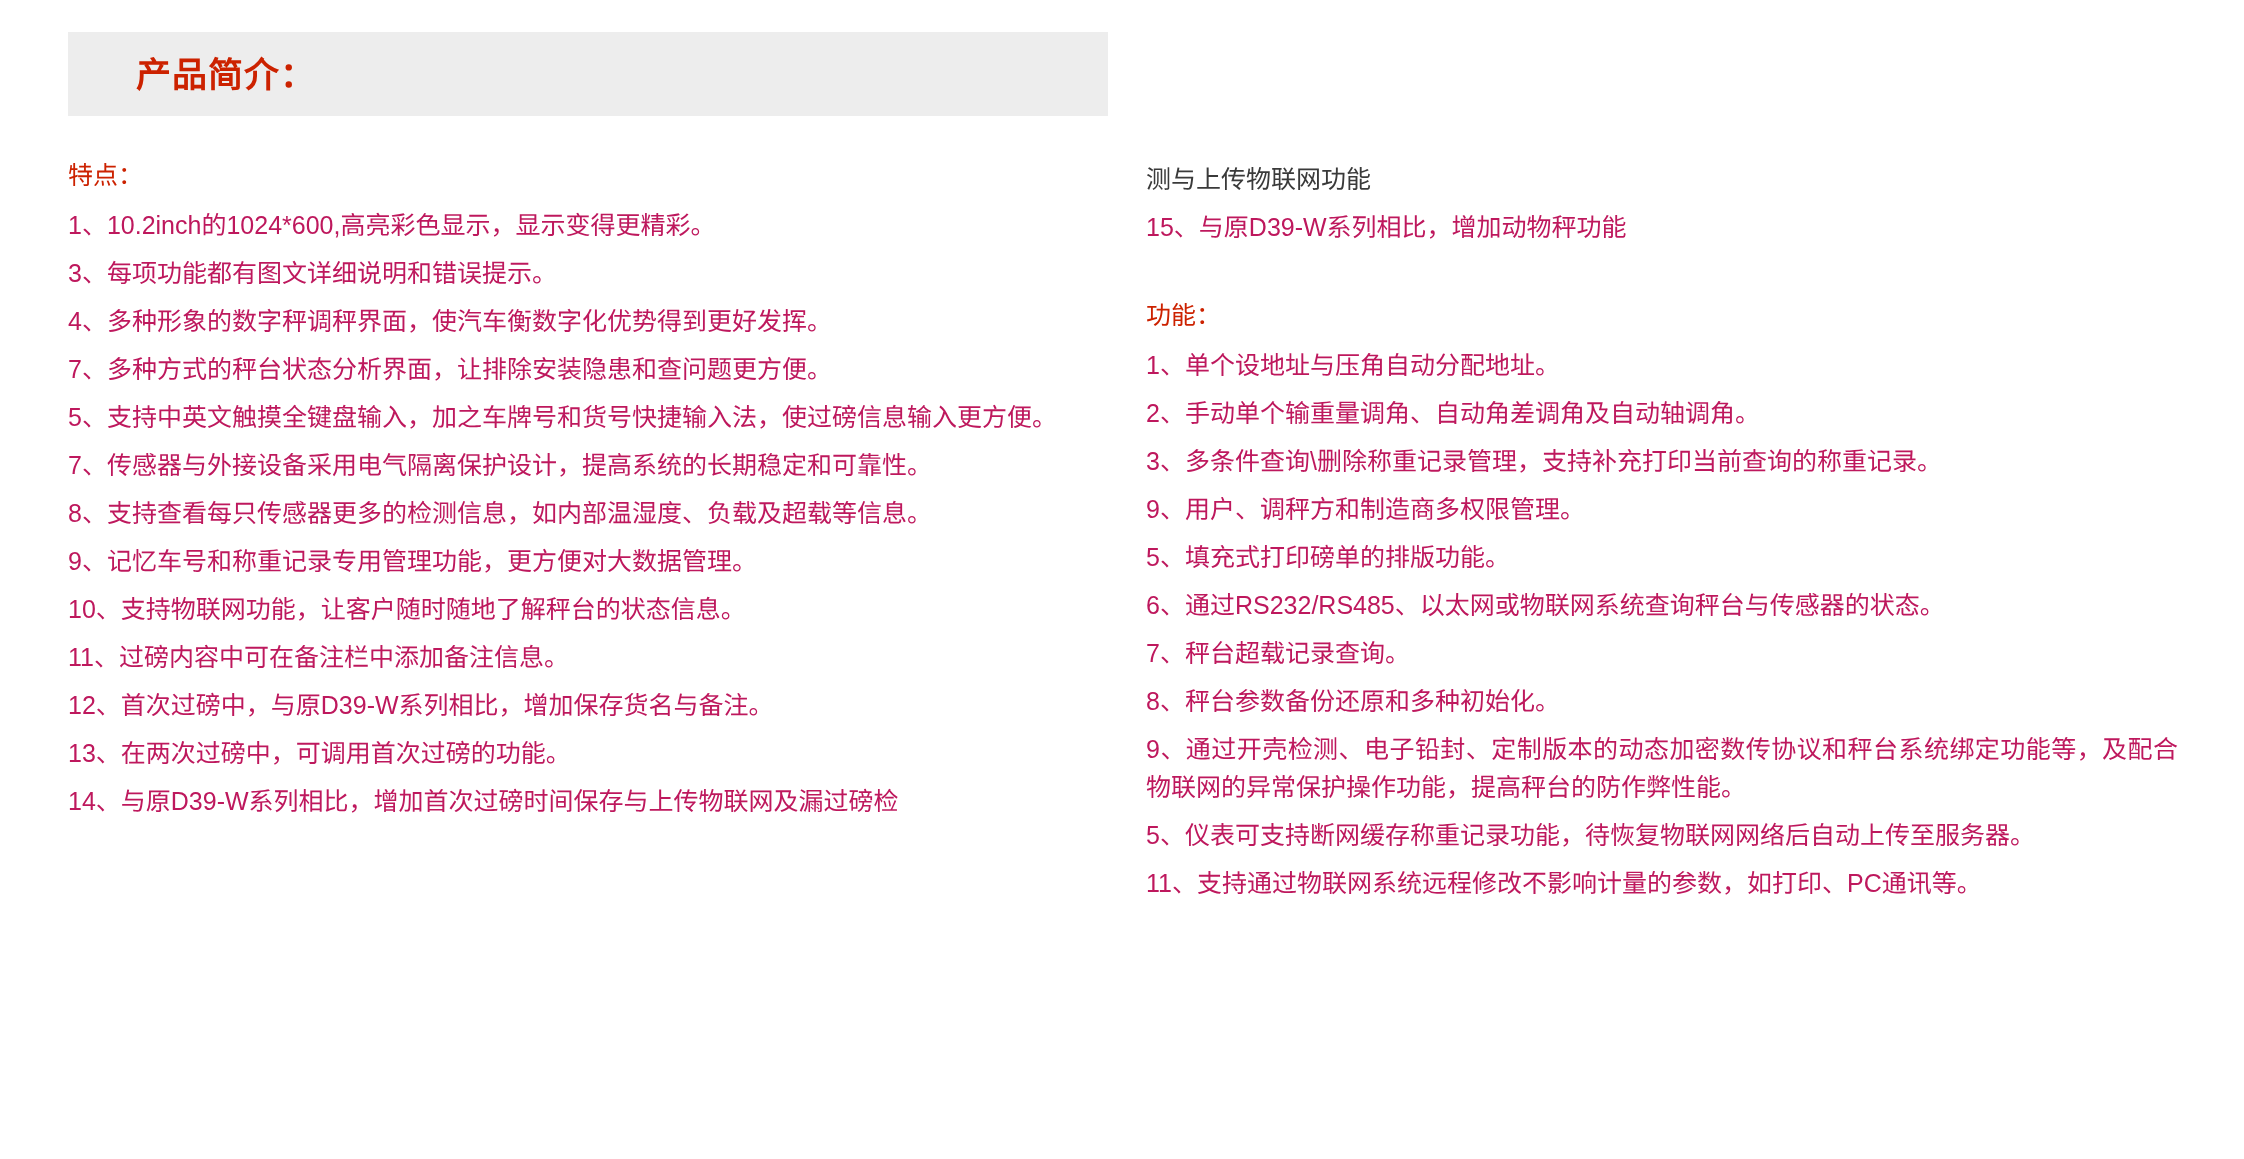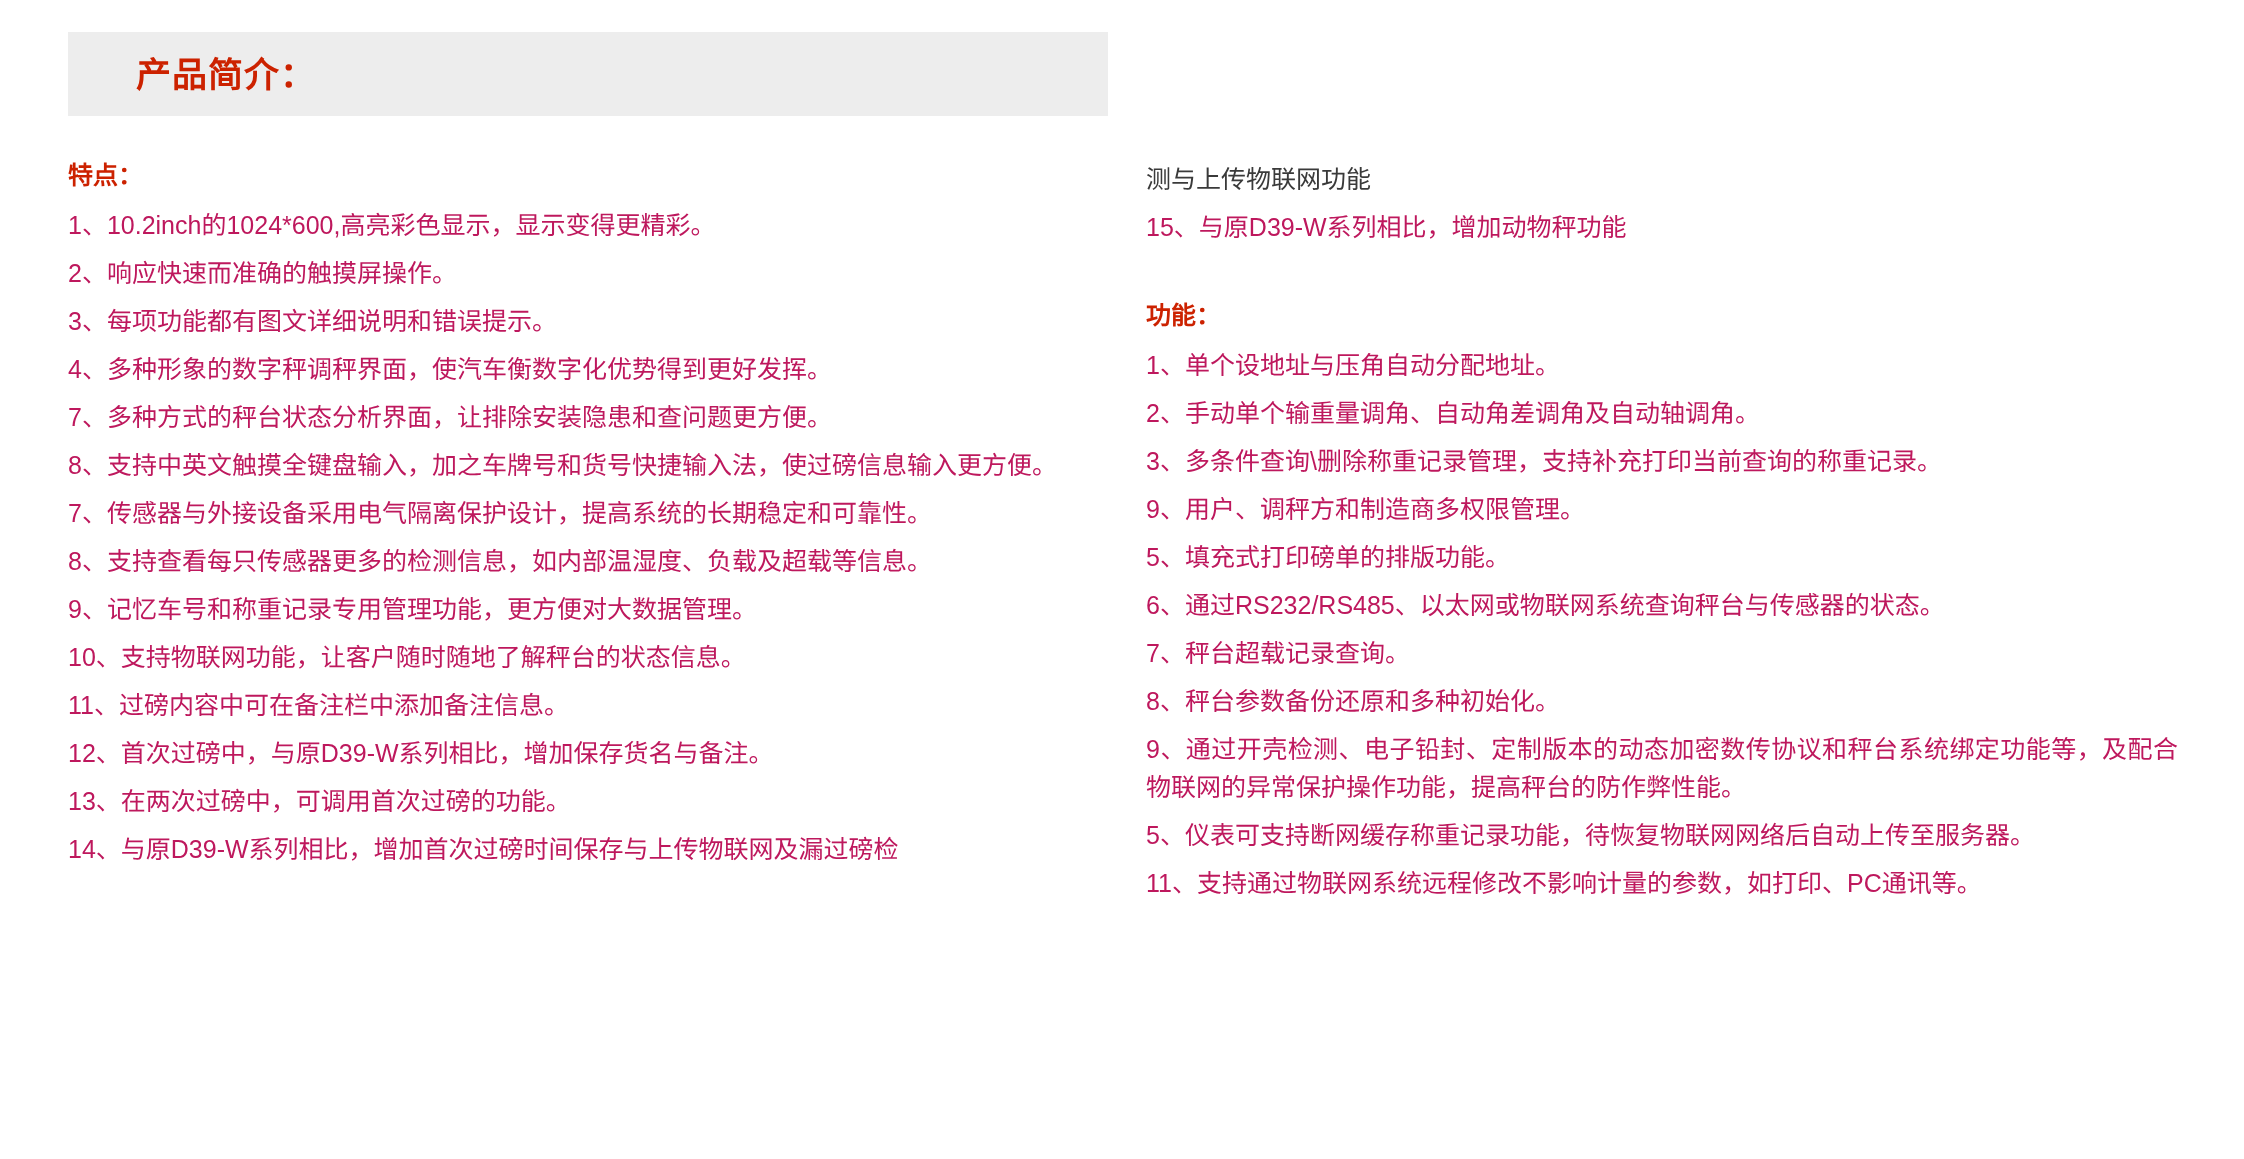--- a/index.html
+++ b/index.html
@@ -55,21 +55,21 @@
   .col {
     width: 1040px;
     box-sizing: border-box;
   }
   .col-left { padding-right: 10px; }
   .col-right { }
 
   .section-heading {
     color: #cc2200;
     font-size: 25px;
-    font-weight: bold;
+    font-weight: normal;
     line-height: 1.2;
     margin: 0 0 16px 0;
   }
   .heading-gap {
     margin-top: 54px;
   }
 
   ol.items, ul.items {
     list-style: none;
     margin: 0;
@@ -100,25 +100,24 @@
   <div class="title-band">
     <div class="title-text">产品简介：</div>
   </div>
 
   <div class="columns">
 
     <div class="col col-left">
       <div class="section-heading">特点：</div>
       <ul class="items">
         <li class="item">1、10.2inch的1024*600,高亮彩色显示，显示变得更精彩。</li>
-        <li class="item">2、响应快速而准确的触摸屏操作。</li>
         <li class="item">3、每项功能都有图文详细说明和错误提示。</li>
         <li class="item">4、多种形象的数字秤调秤界面，使汽车衡数字化优势得到更好发挥。</li>
         <li class="item">7、多种方式的秤台状态分析界面，让排除安装隐患和查问题更方便。</li>
-        <li class="item">8、支持中英文触摸全键盘输入，加之车牌号和货号快捷输入法，使过磅信息输入更方便。</li>
+        <li class="item">5、支持中英文触摸全键盘输入，加之车牌号和货号快捷输入法，使过磅信息输入更方便。</li>
         <li class="item">7、传感器与外接设备采用电气隔离保护设计，提高系统的长期稳定和可靠性。</li>
         <li class="item">8、支持查看每只传感器更多的检测信息，如内部温湿度、负载及超载等信息。</li>
         <li class="item">9、记忆车号和称重记录专用管理功能，更方便对大数据管理。</li>
         <li class="item">10、支持物联网功能，让客户随时随地了解秤台的状态信息。</li>
         <li class="item">11、过磅内容中可在备注栏中添加备注信息。</li>
         <li class="item">12、首次过磅中，与原D39-W系列相比，增加保存货名与备注。</li>
         <li class="item">13、在两次过磅中，可调用首次过磅的功能。</li>
         <li class="item">14、与原D39-W系列相比，增加首次过磅时间保存与上传物联网及漏过磅检</li>
       </ul>
     </div>

